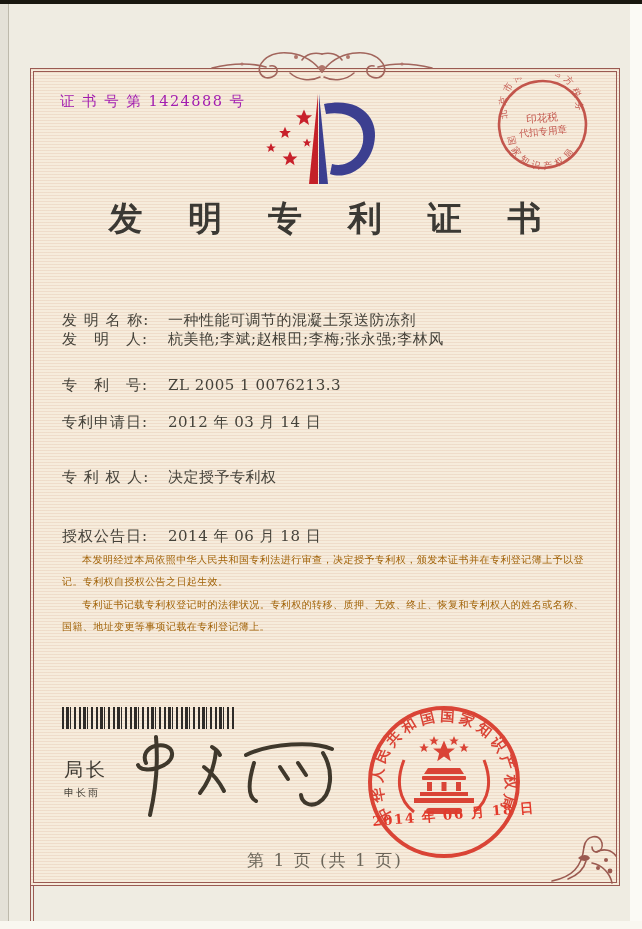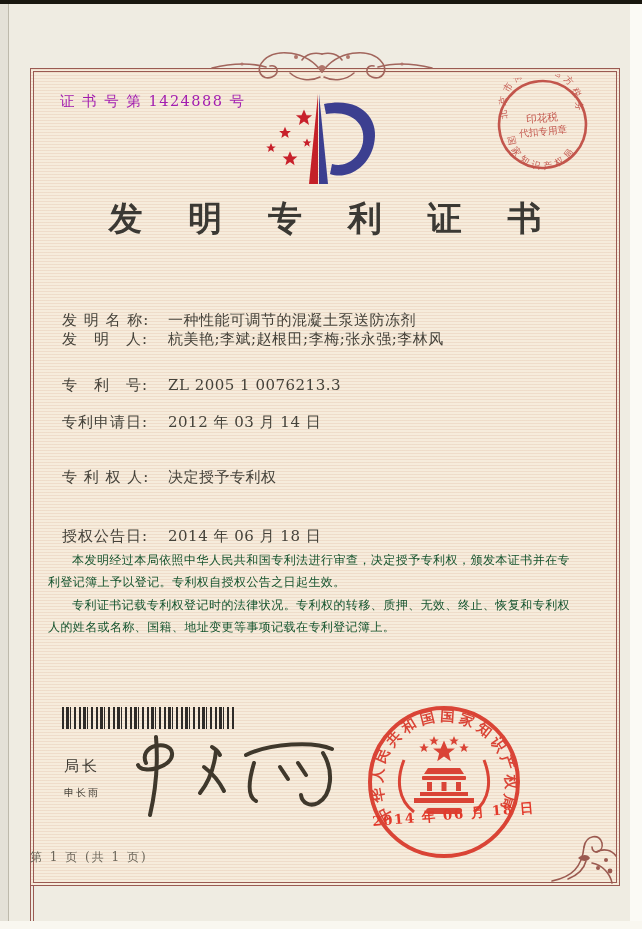--- a/index.html
+++ b/index.html
@@ -49,48 +49,48 @@
     letter-spacing:17px; text-indent:17px; color:#3b3934;
   }
 
   .field-row { position:absolute; left:62px; width:530px; font-size:15px; color:#45423a; white-space:nowrap; }
   .row-0 { top:283px;margin-top:28px; } .row-1 { top:330px; } .row-2 { top:376px; }
   .row-3 { top:413px; } .row-4 { top:468px; } .row-5 { top:514px;margin-top:13px; }
   .field-label { display:inline-block; min-width:96px; letter-spacing:1px; }
   .field-value { margin-left:10px; letter-spacing:.5px; }
 
   .body-text {
-    position:absolute; left:48px; top:549px; width:522px;
-    font-size:12px; line-height:22.4px; color:#14532d; text-align:justify;
+    position:absolute; left:62px; top:549px; width:522px;
+    font-size:10px; line-height:22.4px; color:#a16207; text-align:justify;
   }
   .body-text p { margin:0; text-indent:2em; letter-spacing:.4px; }
 
   .barcode {
     position:absolute; left:62px; top:707px; width:174px; height:22px;
     background-image:repeating-linear-gradient(90deg,
       #2e2b28 0 2px, transparent 2px 4px,
       #2e2b28 4px 7px, transparent 7px 8px,
       #2e2b28 8px 9px, transparent 9px 12px,
       #2e2b28 12px 14px, transparent 14px 17px);
   }
 
-  .signer-title { position:absolute; left:64px; top:757px; font-size:15px; letter-spacing:3px; color:#3e3a32; }
+  .signer-title { position:absolute; left:64px; top:757px; font-size:19px; letter-spacing:3px; color:#3e3a32; }
   .signer-name  { position:absolute; left:64px; top:786px; font-size:10px; letter-spacing:2px; color:#3e3a32; }
   .signature-svg { position:absolute; left:118px; top:733px; width:235px; height:88px; }
 
   .seal { position:absolute; left:364px; top:702px; width:160px; height:160px; opacity:.93; }
   .seal text { font-family:"DejaVu Serif","Liberation Serif",serif; fill:#d8382a; font-weight:700; }
   .seal-date {
     position:absolute; left:372px; top:806px; font-size:13.5px; font-weight:700;
     color:#e23a2b; letter-spacing:1.5px; transform:rotate(-5deg); z-index:5;
   }
 
   .page-footer {
     position:absolute; left:30px; top:849px; width:590px;
-    text-align:left; font-size:12px; letter-spacing:2px; color:#6b665a;
+    text-align:center; font-size:17px; letter-spacing:2px; color:#6b665a;
   }
 
   .top-ornament { position:absolute; left:206px; top:40px; width:232px; height:52px; }
   .corner-ornament { position:absolute; left:548px; top:824px; width:72px; height:62px; }
 </style>
 </head>
 <body>
 
 <div class="scan-left-edge"></div>
 <div class="scan-right-edge"></div>

